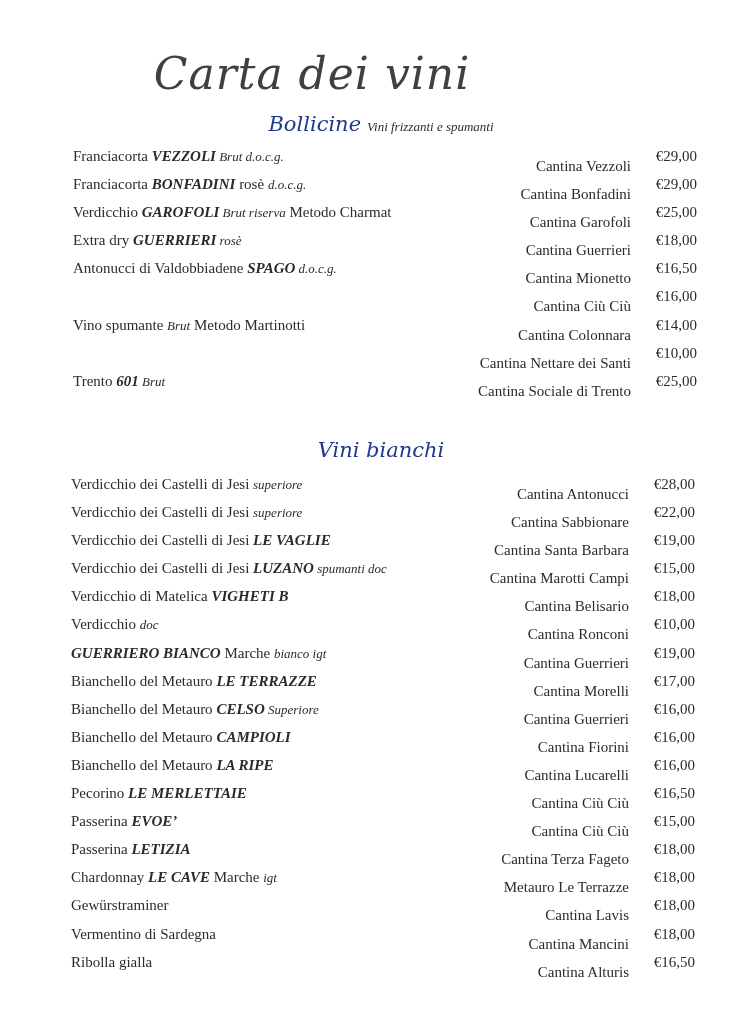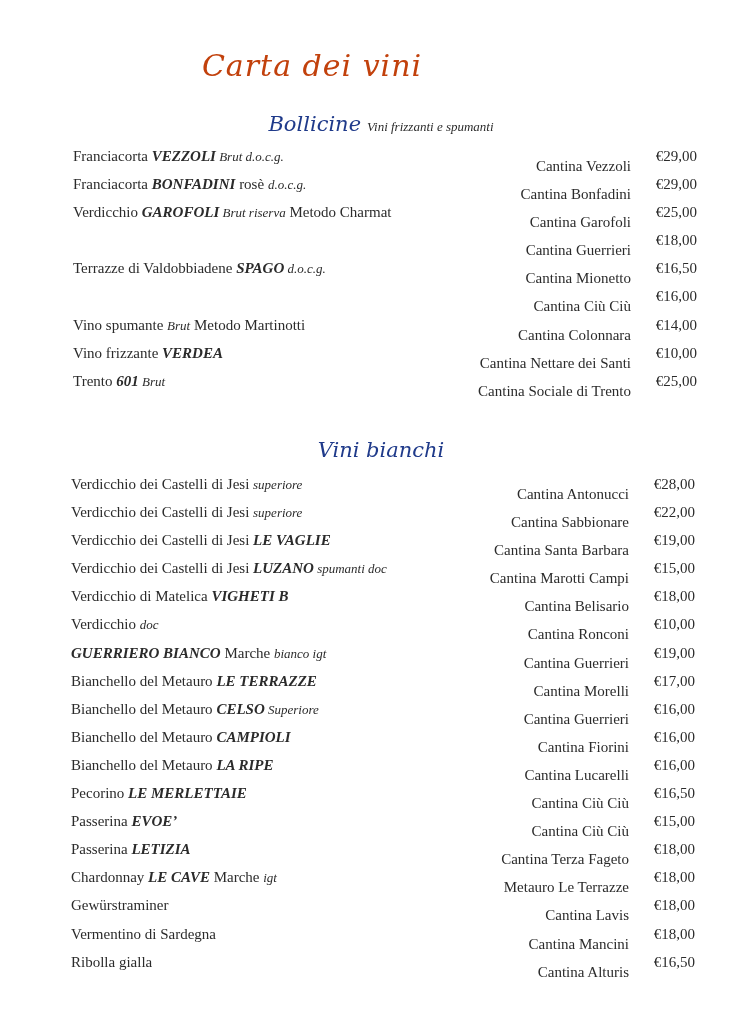--- a/index.html
+++ b/index.html
@@ -1,20 +1,20 @@
 <!DOCTYPE html>
 <html><head>
 <meta charset="utf-8">
 <style>
   html, body { margin: 0; padding: 0; background: #ffffff; }
   body { width: 730px; height: 1024px; position: relative; overflow: hidden;
          font-family: "Liberation Serif", "DejaVu Serif", serif; color: #2b2b2b; }
   .page-title { position: absolute; top: 48px; left: 0; width: 624px; text-align: center;
                 font-family: "DejaVu Serif", "Liberation Serif", serif; font-style: italic;
-                font-size: 30px; color: #c2410c; letter-spacing: 1px; font-weight: normal; }
+                font-size: 44px; color: #404040; letter-spacing: 1px; font-weight: normal; }
   .section-header { position: absolute; left: 16px; width: 730px; text-align: center; white-space: nowrap; }
   .section-title { font-family: "DejaVu Serif", "Liberation Serif", serif; font-style: italic;
                    font-size: 21px; color: #1f3a8a; }
   .section-subtitle { font-family: "Liberation Serif", serif; font-style: italic;
                       font-size: 13px; color: #2b2b2b; margin-left: 6px; }
   .wine-list { position: absolute; left: 53px; width: 624px; }
   .wine-row { position: relative; height: 28.1px; font-size: 15px; line-height: 28.1px; }
   .wine-name { position: absolute; left: 0; top: 0; white-space: nowrap; }
   .wine-name .n { font-style: normal; font-weight: normal; }
   .wine-name .b { font-style: italic; font-weight: bold; }
@@ -40,39 +40,39 @@
       <span class="wine-name"><span class="n">Franciacorta </span><span class="b">BONFADINI</span><span class="n"> rosè </span><span class="i">d.o.c.g.</span></span>
       <span class="producer">Cantina Bonfadini</span>
       <span class="price">€29,00</span>
     </div>
     <div class="wine-row">
       <span class="wine-name"><span class="n">Verdicchio </span><span class="b">GAROFOLI</span><span class="i"> Brut riserva</span><span class="n"> Metodo Charmat</span></span>
       <span class="producer">Cantina Garofoli</span>
       <span class="price">€25,00</span>
     </div>
     <div class="wine-row">
+      <span class="wine-name"><span class="n">Extra dry </span><span class="b">GUERRIERI</span><span class="i"> rosè</span></span>
       <span class="producer">Cantina Guerrieri</span>
       <span class="price">€18,00</span>
     </div>
     <div class="wine-row">
-      <span class="wine-name"><span class="n">Terrazze di Valdobbiadene </span><span class="b">SPAGO</span><span class="i"> d.o.c.g.</span></span>
+      <span class="wine-name"><span class="n">Antonucci di Valdobbiadene </span><span class="b">SPAGO</span><span class="i"> d.o.c.g.</span></span>
       <span class="producer">Cantina Mionetto</span>
       <span class="price">€16,50</span>
     </div>
     <div class="wine-row">
       <span class="producer">Cantina Ciù Ciù</span>
       <span class="price">€16,00</span>
     </div>
     <div class="wine-row">
       <span class="wine-name"><span class="n">Vino spumante </span><span class="i">Brut</span><span class="n"> Metodo Martinotti</span></span>
       <span class="producer">Cantina Colonnara</span>
       <span class="price">€14,00</span>
     </div>
     <div class="wine-row">
-      <span class="wine-name"><span class="n">Vino frizzante </span><span class="b">VERDEA</span></span>
       <span class="producer">Cantina Nettare dei Santi</span>
       <span class="price">€10,00</span>
     </div>
     <div class="wine-row">
       <span class="wine-name"><span class="n">Trento </span><span class="b">601</span><span class="i"> Brut</span></span>
       <span class="producer">Cantina Sociale di Trento</span>
       <span class="price">€25,00</span>
     </div>
   </div>
 

